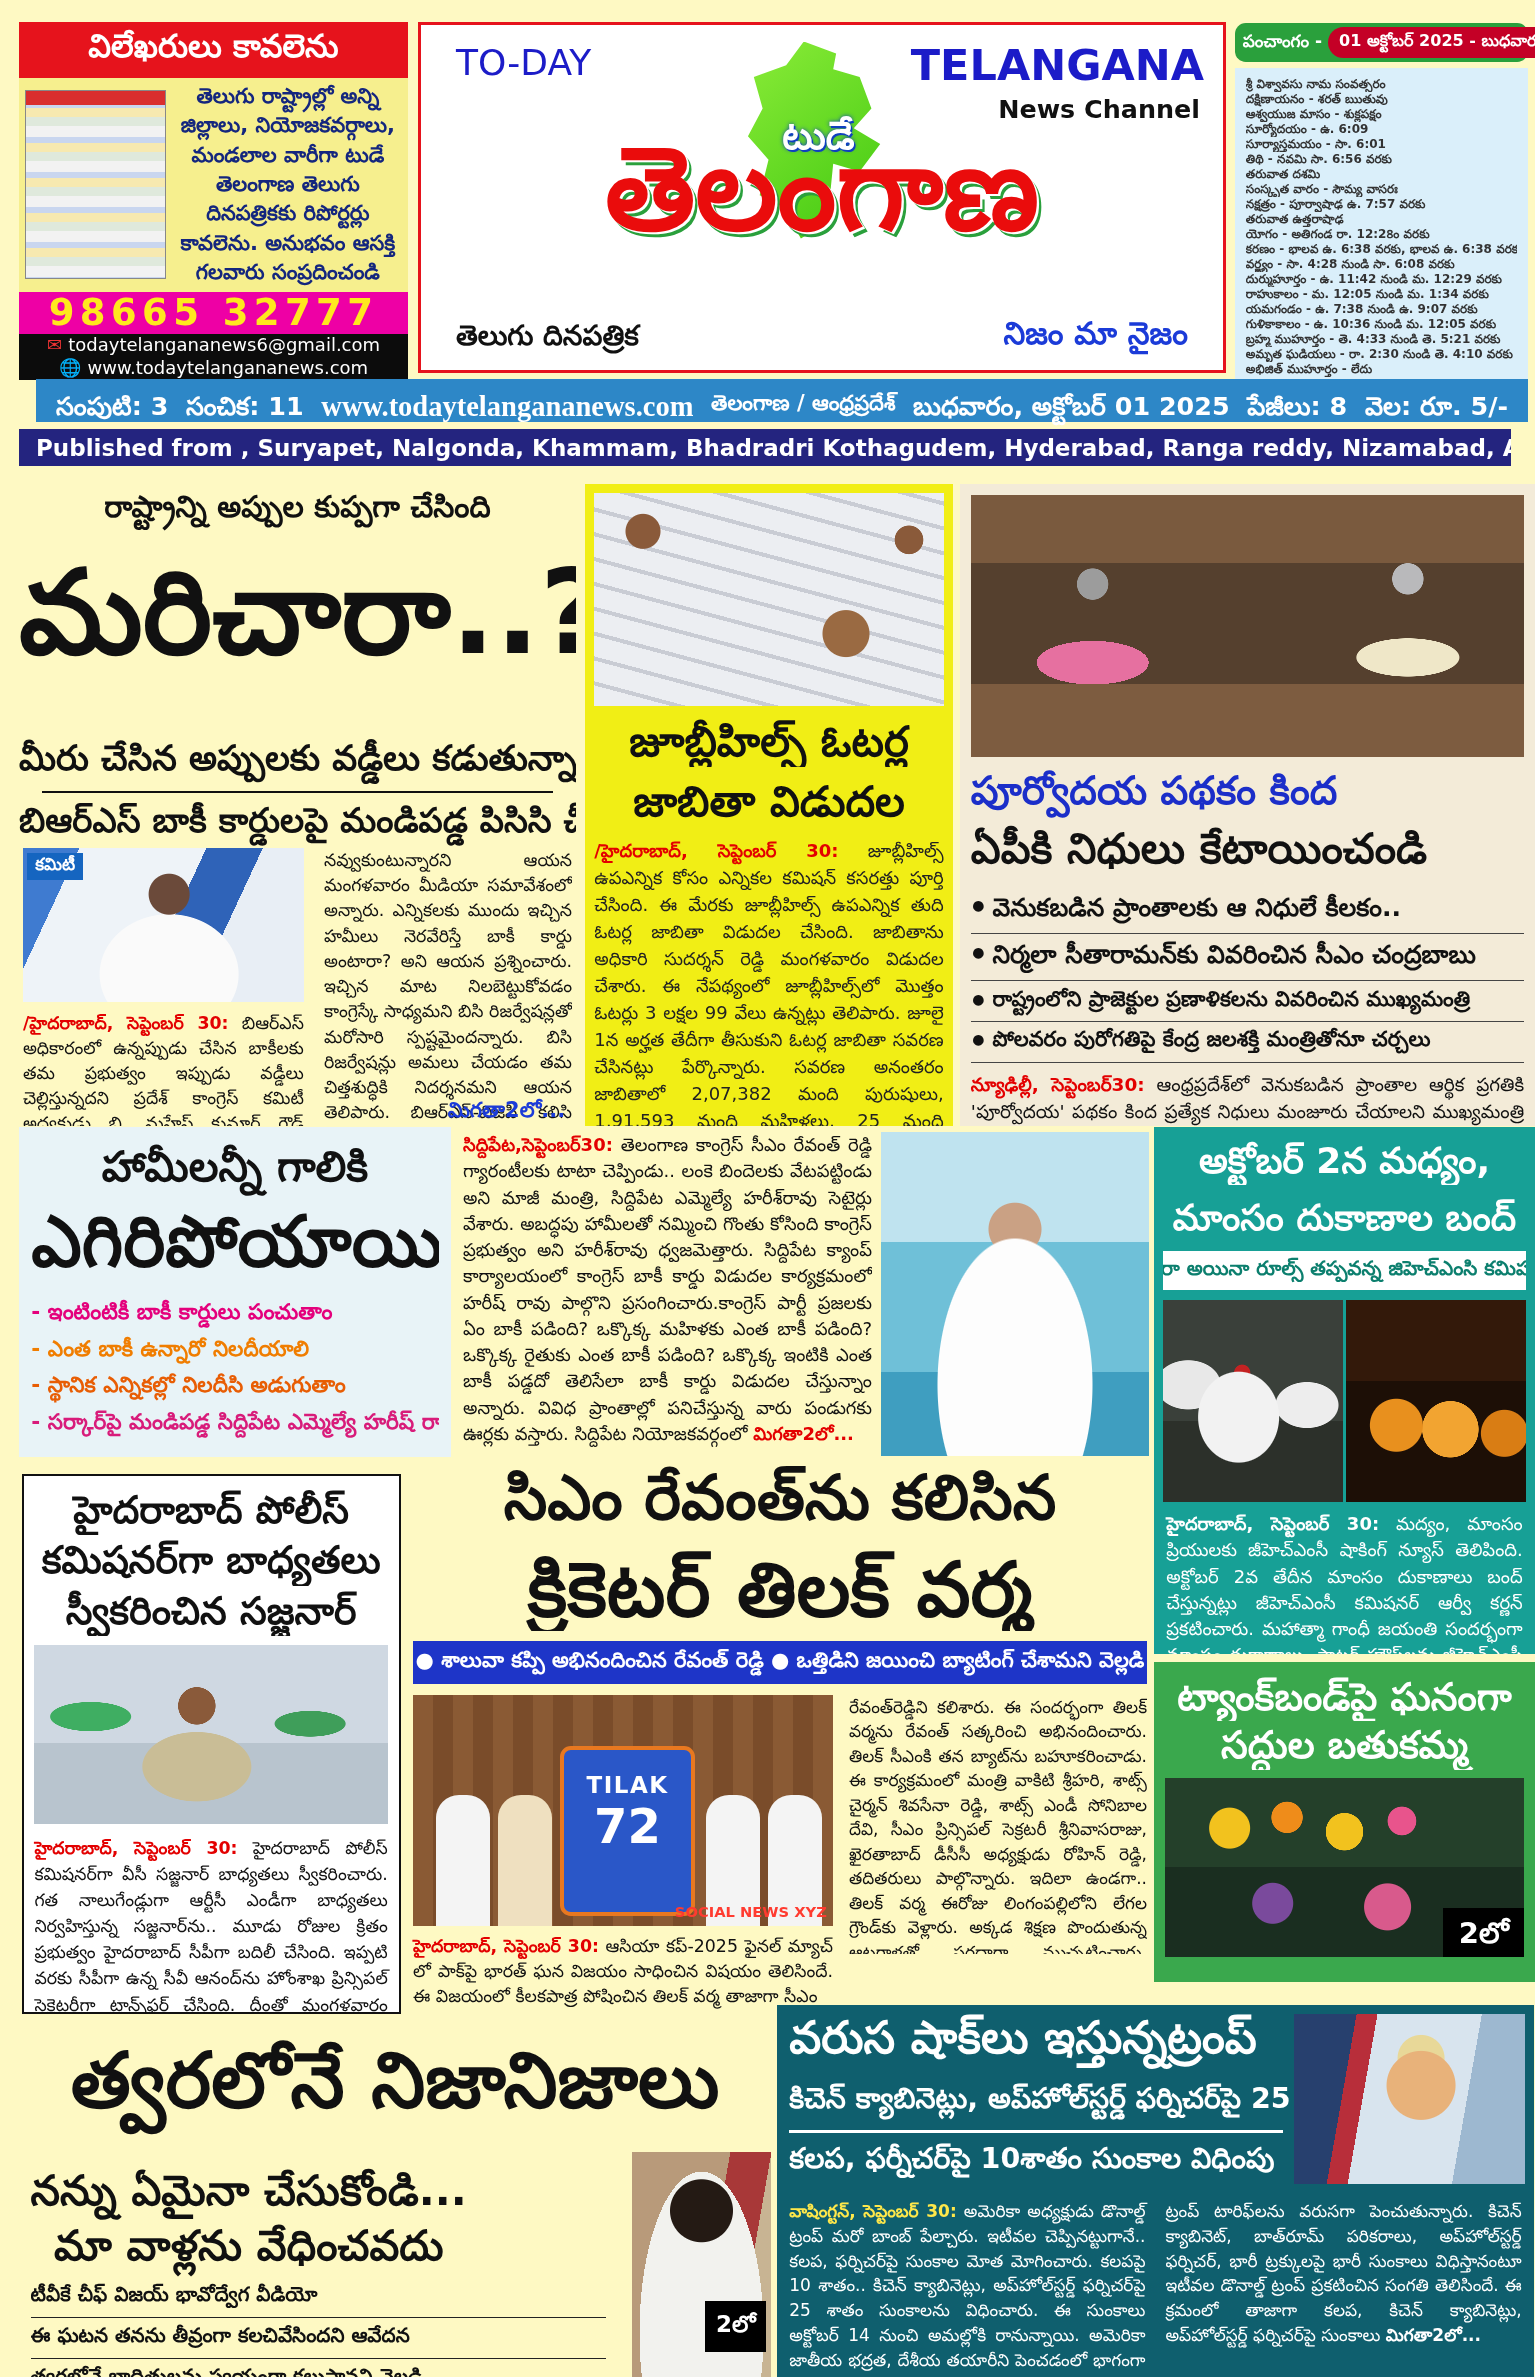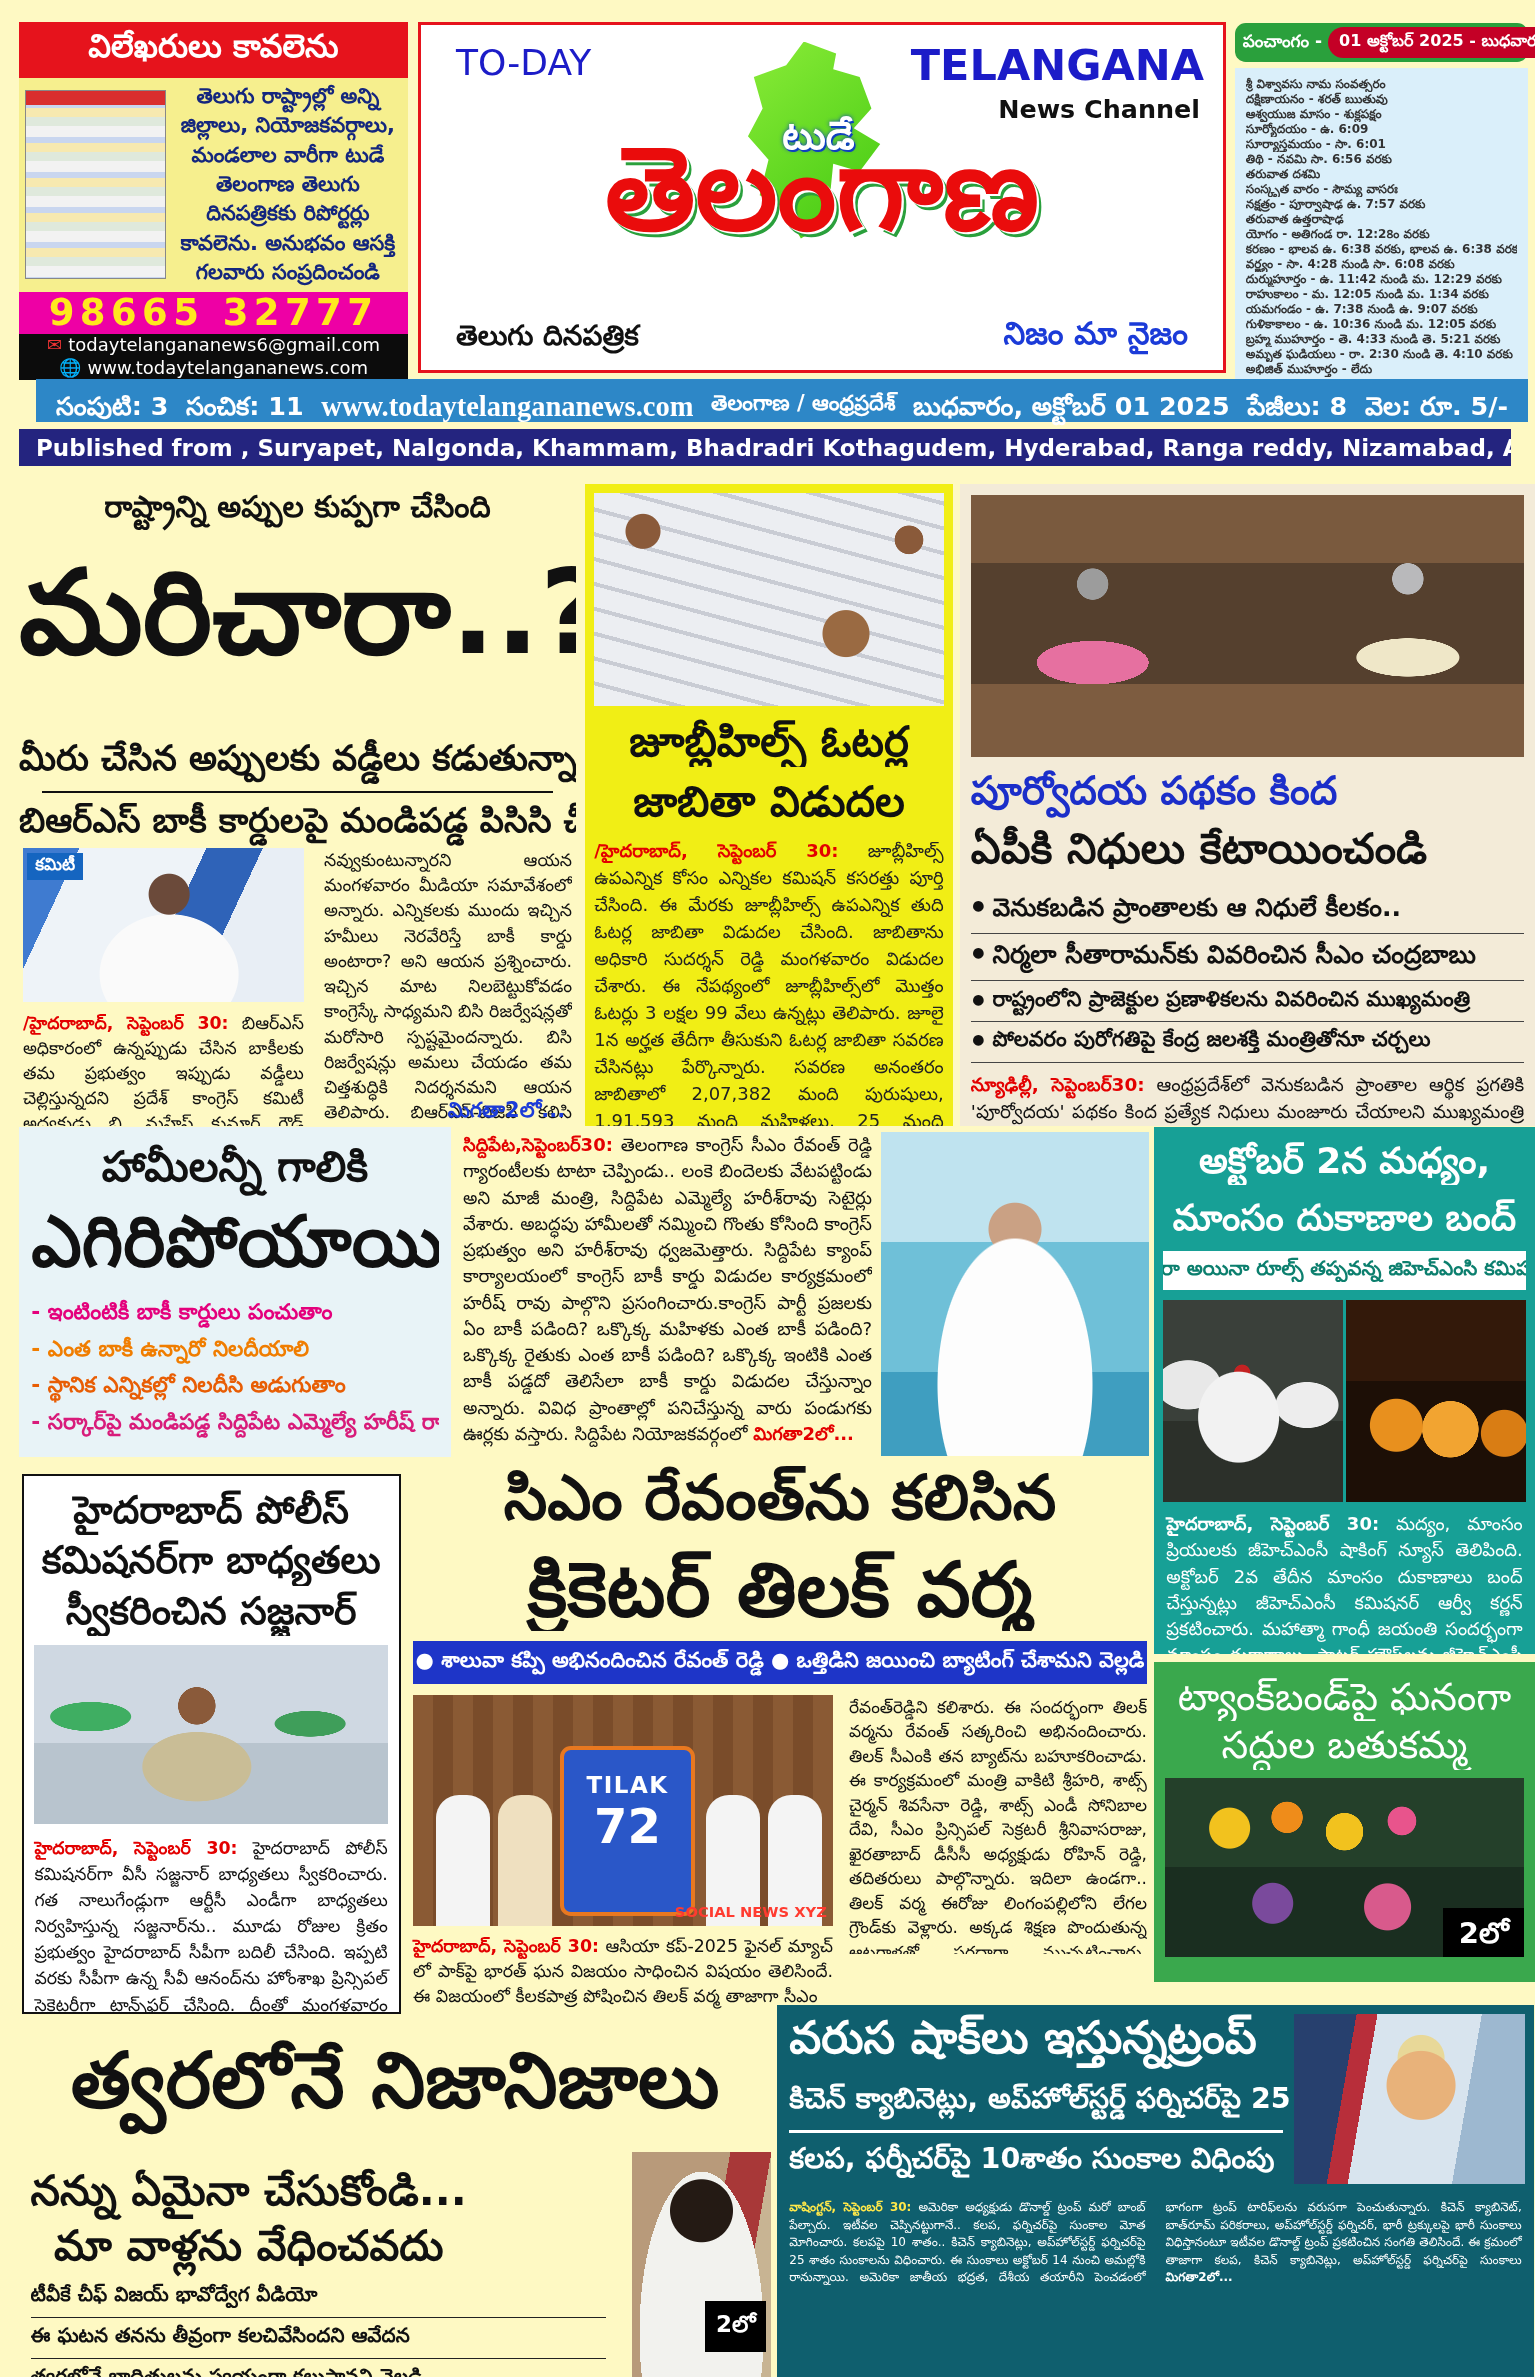--- a/index.html
+++ b/index.html
@@ -161,21 +161,21 @@
             border:4.6px solid #e87820;border-radius:10.8px;color:#fff;text-align:center;font-weight:bold}
   .t-jname{font-size:23px;margin-top:21.6px;letter-spacing:1.5px}
   .t-jnum{font-size:48px}
   .t-wm{position:absolute;right:6.2px;bottom:6.2px;color:#ff3b30;font-size:14.7px;font-weight:bold;text-align:right;line-height:1.1}
   .t-cap{position:absolute;top:473px;left:0;width:420px;font-size:17.4px;line-height:1.45;text-align:justify}
   .t-col{position:absolute;top:234px;left:436px;width:298px;height:259px;font-size:17px;line-height:1.44;
          text-align:justify;overflow:hidden}
 
   
   .bat{left:1154px;top:1662px;width:381px;height:320px;background:#3aa84d;padding:10.8px;box-sizing:border-box}
-  .b-title{color:#fff;text-align:center;font-size:38px;font-weight:normal;line-height:1.28;white-space:nowrap;overflow:hidden}
+  .b-title{color:#fff;text-align:center;font-size:38px;font-weight:bold;line-height:1.28;white-space:nowrap;overflow:hidden}
   .b-photo{margin-top:7.7px;height:179px;position:relative;
     background:radial-gradient(circle at 18% 28%,#f2c21e 0 20px,transparent 21px),
       radial-gradient(circle at 34% 22%,#ef8c1a 0 15.4px,transparent 16px),
       radial-gradient(circle at 50% 30%,#f2c21e 0 18.5px,transparent 19px),
       radial-gradient(circle at 66% 24%,#e8548c 0 14px,transparent 14.7px),
       radial-gradient(circle at 30% 70%,#7a4a9c 0 20px,transparent 21px),
       radial-gradient(circle at 62% 72%,#d85a8c 0 23px,transparent 24px),
       linear-gradient(180deg,#24402a 0 50%,#1a2e20 50%)}
   .b-badge{position:absolute;right:0px;bottom:-7.7px;background:#000;color:#fff;font-size:29px;font-weight:bold;padding:7.7px 15.4px}
 
@@ -197,21 +197,21 @@
   .tru{left:777px;top:2005px;width:757px;height:372px;background:#0f5f6e;color:#fff;overflow:hidden}
   .tr-title{position:absolute;left:12.3px;top:6.2px;font-size:45px;font-weight:bold;max-width:501px;white-space:nowrap;overflow:hidden}
   .tr-photo{position:absolute;right:9.3px;top:9.3px;width:231px;height:170px;
     background:radial-gradient(circle at 55% 42%,#e8b27a 0 34px,transparent 35px),
       radial-gradient(ellipse at 55% 26%,#e8d898 0 23px,transparent 24px),
       linear-gradient(100deg,#27406e 0 24%,#b82e3a 24% 32%,#d8e4ee 32% 72%,#9db8d0 72%)}
   .tr-sub1{position:absolute;left:12.3px;top:77px;font-size:28.5px;font-weight:bold;width:501px;white-space:nowrap;overflow:hidden}
   .tr-div{position:absolute;left:12.3px;top:125px;width:494px;border-top:3.1px solid #fff}
   .tr-sub2{position:absolute;left:12.3px;top:137px;font-size:28.5px;font-weight:bold;white-space:nowrap;overflow:hidden}
   .tr-body{position:absolute;left:12.3px;right:12.3px;top:194px;bottom:7.7px;column-count:2;column-gap:20px;
-           font-size:12px;line-height:1.46;text-align:justify}
+           font-size:17px;line-height:1.46;text-align:justify}
   .tr-date{color:#ffe84a;font-weight:bold}
   .tr-more{font-weight:bold;color:#fff}
 </style>
 </head>
 <body>
 
 <div class="page">
 
   <div class="abs ad">
     <div class="ad-head">విలేఖరులు కావలెను</div>

